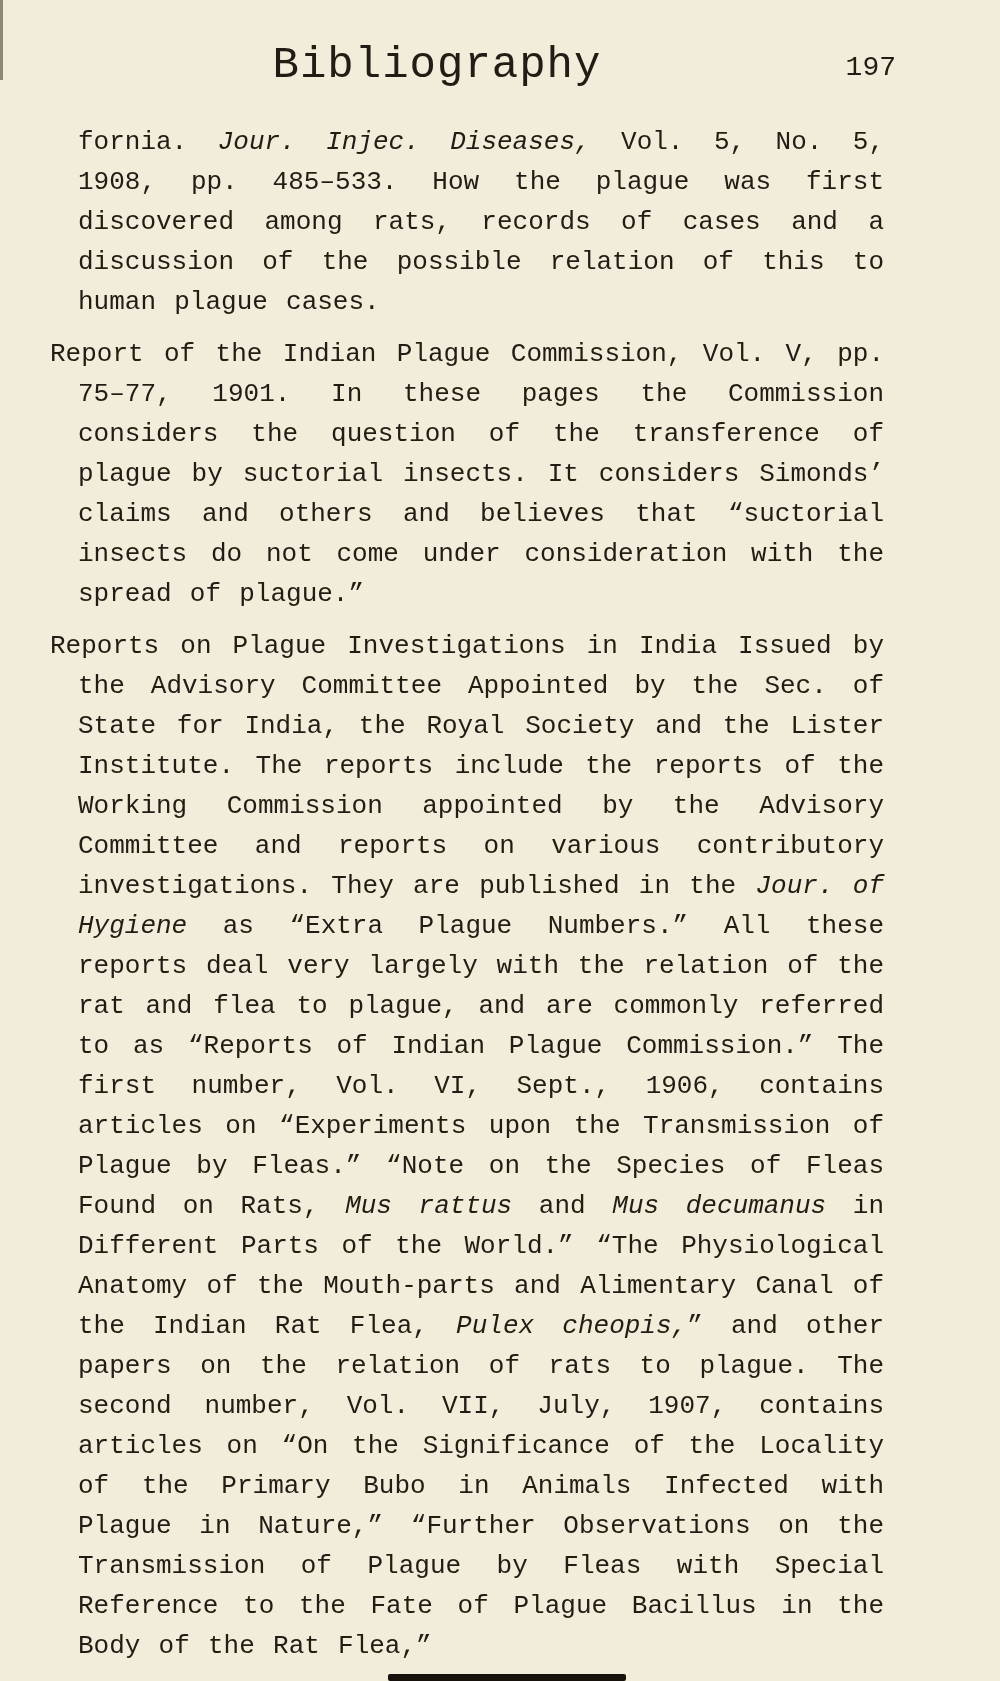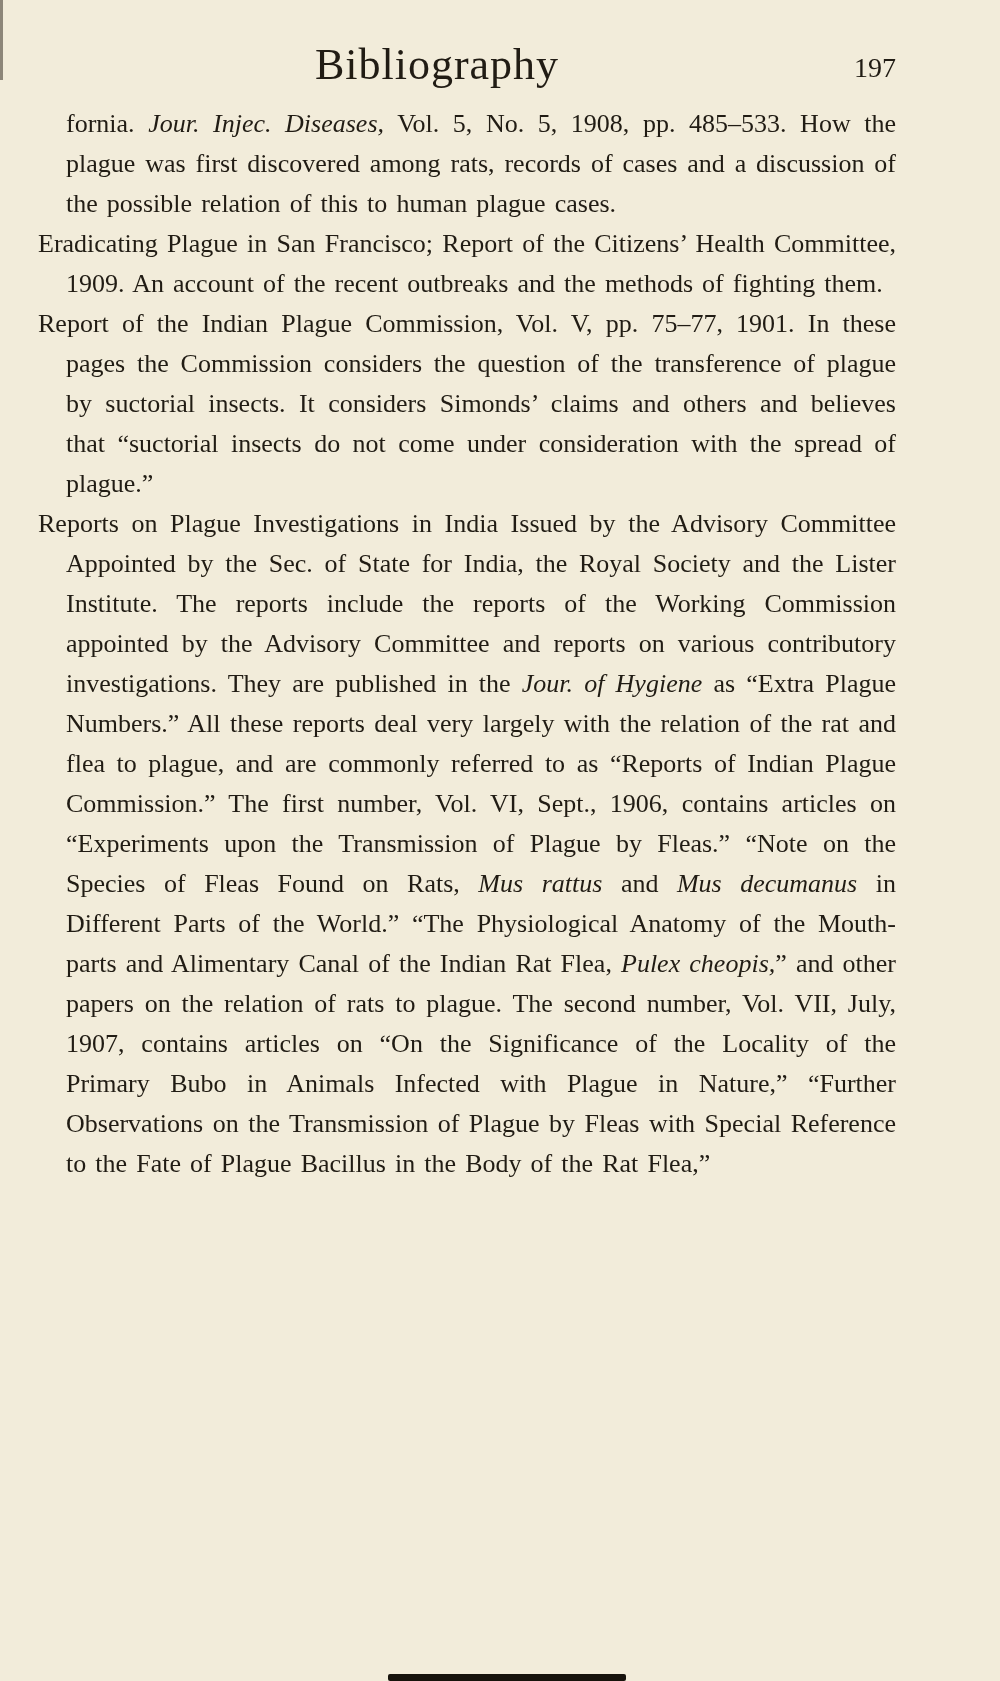--- a/index.html
+++ b/index.html
@@ -17,21 +17,22 @@
   }
   .page {
     position: absolute;
     top: 0; left: 0; right: 0; bottom: 0;
     padding: 34px 104px 0 38px;
     box-sizing: border-box;
   }
   .page-header {
     position: relative;
     height: 62px;
-    margin-bottom: 8px;
+    margin-bottom: 26px;
+    font-family: Liberation Mono, monospace;
   }
   .page-title {
     position: absolute;
     left: 0;
     right: 60px;
     text-align: center;
     font-size: 44px;
     line-height: 62px;
     letter-spacing: 1px;
   }
@@ -42,23 +43,24 @@
     font-size: 28px;
     line-height: 56px;
   }
   .text-block {
     font-size: 26px;
     line-height: 40px;
     text-align: justify;
     word-spacing: 0.10em;
   }
   .entry {
-    margin: 0;
+    margin: 12px;
     padding-left: 28px;
     text-indent: -28px;
+    font-family: Liberation Mono, monospace;
   }
   .entry.continuation {
     text-indent: 0;
   }
   .entry i {
     font-style: italic;
   }
   .scan-artifact-bottom {
     position: absolute;
     left: 388px;
@@ -81,20 +83,19 @@
 </head>
 <body style="background: rgb(242, 236, 218); color: rgb(33, 28, 20);">
 
 <div class="page">
   <div class="page-header">
     <div class="page-title">Bibliography</div>
     <div class="page-number">197</div>
   </div>
   <div class="text-block">
       <p class="entry continuation"><span>fornia. </span><i>Jour. Injec. Diseases,</i><span> Vol. 5, No. 5, 1908, pp. 485–533. How the plague was first discovered among rats, records of cases and a discussion of the possible relation of this to human plague cases.</span></p>
-      <p class="entry"><span>Eradicating Plague in San Francisco; Report of the Citizens’ Health Committee, 1909.  An account of the recent outbreaks and the methods of fighting them.</span></p>
       <p class="entry"><span>Report of the Indian Plague Commission, Vol. V, pp. 75–77, 1901.  In these pages the Commission considers the question of the transference of plague by suctorial insects.  It considers Simonds’ claims and others and believes that “suctorial insects do not come under consideration with the spread of plague.”</span></p>
       <p class="entry"><span>Reports on Plague Investigations in India Issued by the Advisory Committee Appointed by the Sec. of State for India, the Royal Society and the Lister Institute.  The reports include the reports of the Working Commission appointed by the Advisory Committee and reports on various contributory investigations.  They are published in the </span><i>Jour. of Hygiene</i><span> as “Extra Plague Numbers.”  All these reports deal very largely with the relation of the rat and flea to plague, and are commonly referred to as “Reports of Indian Plague Commission.”  The first number, Vol. VI, Sept., 1906, contains articles on “Experiments upon the Transmission of Plague by Fleas.”  “Note on the Species of Fleas Found on Rats, </span><i>Mus rattus</i><span> and </span><i>Mus decumanus</i><span> in Different Parts of the World.”  “The Physiological Anatomy of the Mouth-parts and Alimentary Canal of the Indian Rat Flea, </span><i>Pulex cheopis,</i><span>” and other papers on the relation of rats to plague.  The second number, Vol. VII, July, 1907, contains articles on “On the Significance of the Locality of the Primary Bubo in Animals Infected with Plague in Nature,” “Further Observations on the Transmission of Plague by Fleas with Special Reference to the Fate of Plague Bacillus in the Body of the Rat Flea,”</span></p>
     </div>
 </div>
 
 <div class="scan-artifact-left"></div>
 <div class="scan-artifact-bottom"></div>
 
 </body></html>

